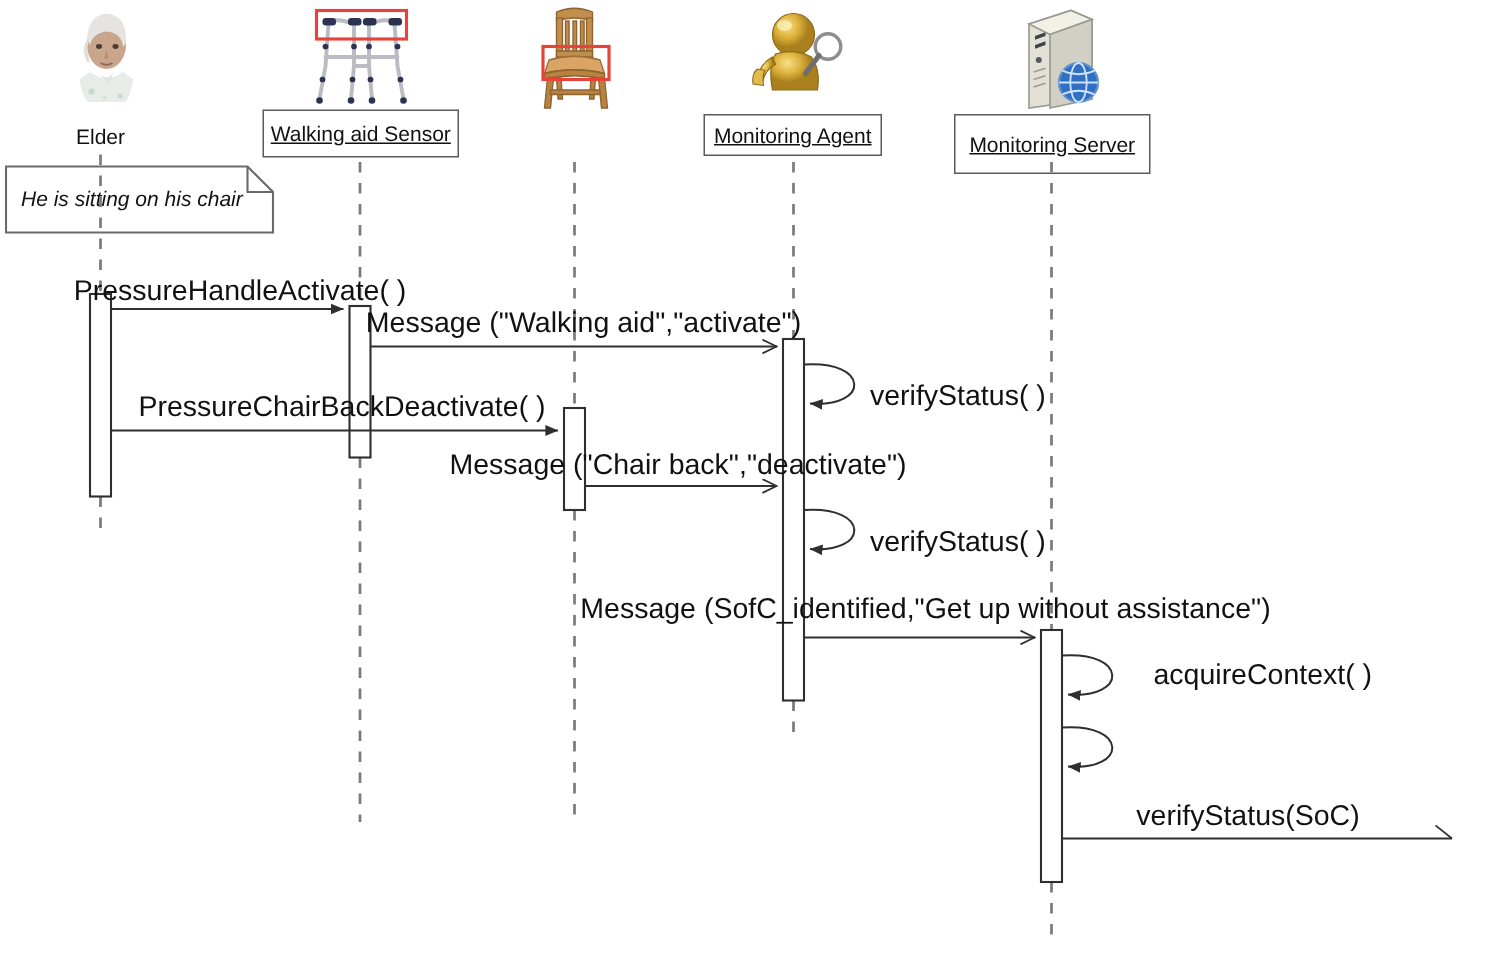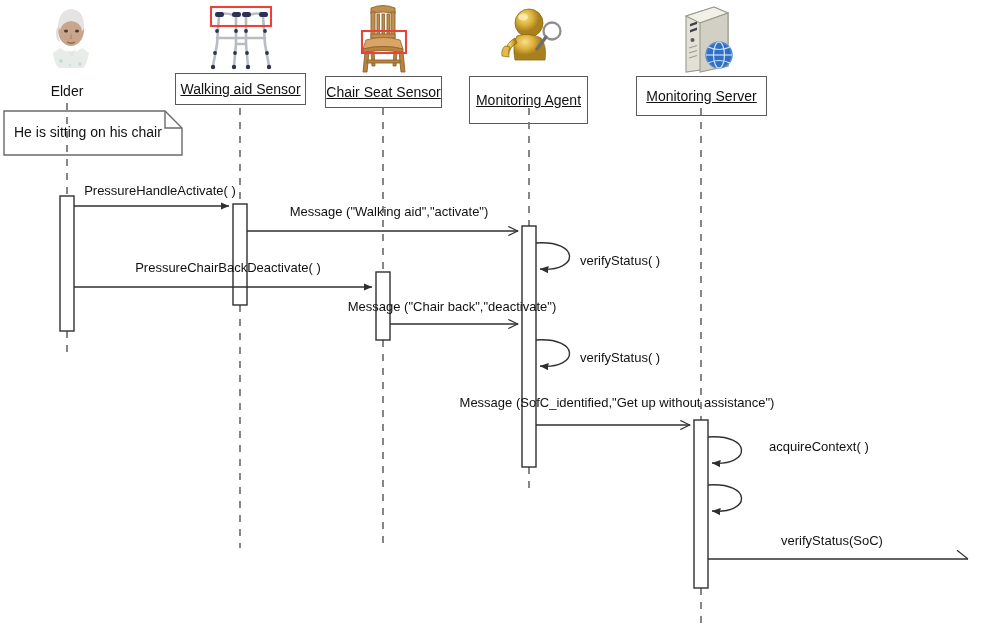--- a/index.html
+++ b/index.html
@@ -22,21 +22,21 @@
   .svg-layer {
     position: absolute;
     left: 0;
     top: 0;
     width: 1000px;
     height: 636px;
   }
   .lbl {
     position: absolute;
     font-family: "Liberation Sans", sans-serif;
-    font-size: 13px;
+    font-size: 19px;
     color: #111111;
     white-space: nowrap;
     line-height: 1.15;
   }
   .lbl-center {
     transform: translateX(-50%);
   }
   .actor-name {
     font-size: 14px;
   }
@@ -59,20 +59,21 @@
   .note-box {
     position: absolute;
     box-sizing: border-box;
     background: #ffffff;
   }
   .note-text {
     position: absolute;
     font-size: 14px;
     color: #111111;
     white-space: nowrap;
+    font-style: italic;
   }
   .icon-wrap {
     position: absolute;
   }
 </style>
 </head>
 <body>
 
 <div id="diagram-root">
 
@@ -194,25 +195,22 @@
         <path d="M40 45 q11 5 22 0"></path>
         <path d="M40 61 q11 -5 22 0"></path>
       </g>
     </svg>
   </div>
 
   <div class="part-box" style="left:175px; top:73px; width:131px; height:32px;">
     <span>Walking aid Sensor</span>
   </div>
 
-  <div class="part-box" style="left:325px; top:76px; width:117px; height:32px;">
-    <span>Chair Seat Sensor</span>
-  </div>
-
-  <div class="part-box" style="left:469px; top:76px; width:119px; height:48px;">
+
+  <div class="part-box" style="left:469px; top:76px; width:119px; height:28px;">
     <span>Monitoring Agent</span>
   </div>
 
   <div class="part-box" style="left:636px; top:76px; width:131px; height:40px;">
     <span>Monitoring Server</span>
   </div>
 
   <div class="lbl lbl-center actor-name" style="left:67px; top:83px;">Elder</div>
 
   <div class="note-box" style="left:3px; top:110px; width:180px; height:46px;">

